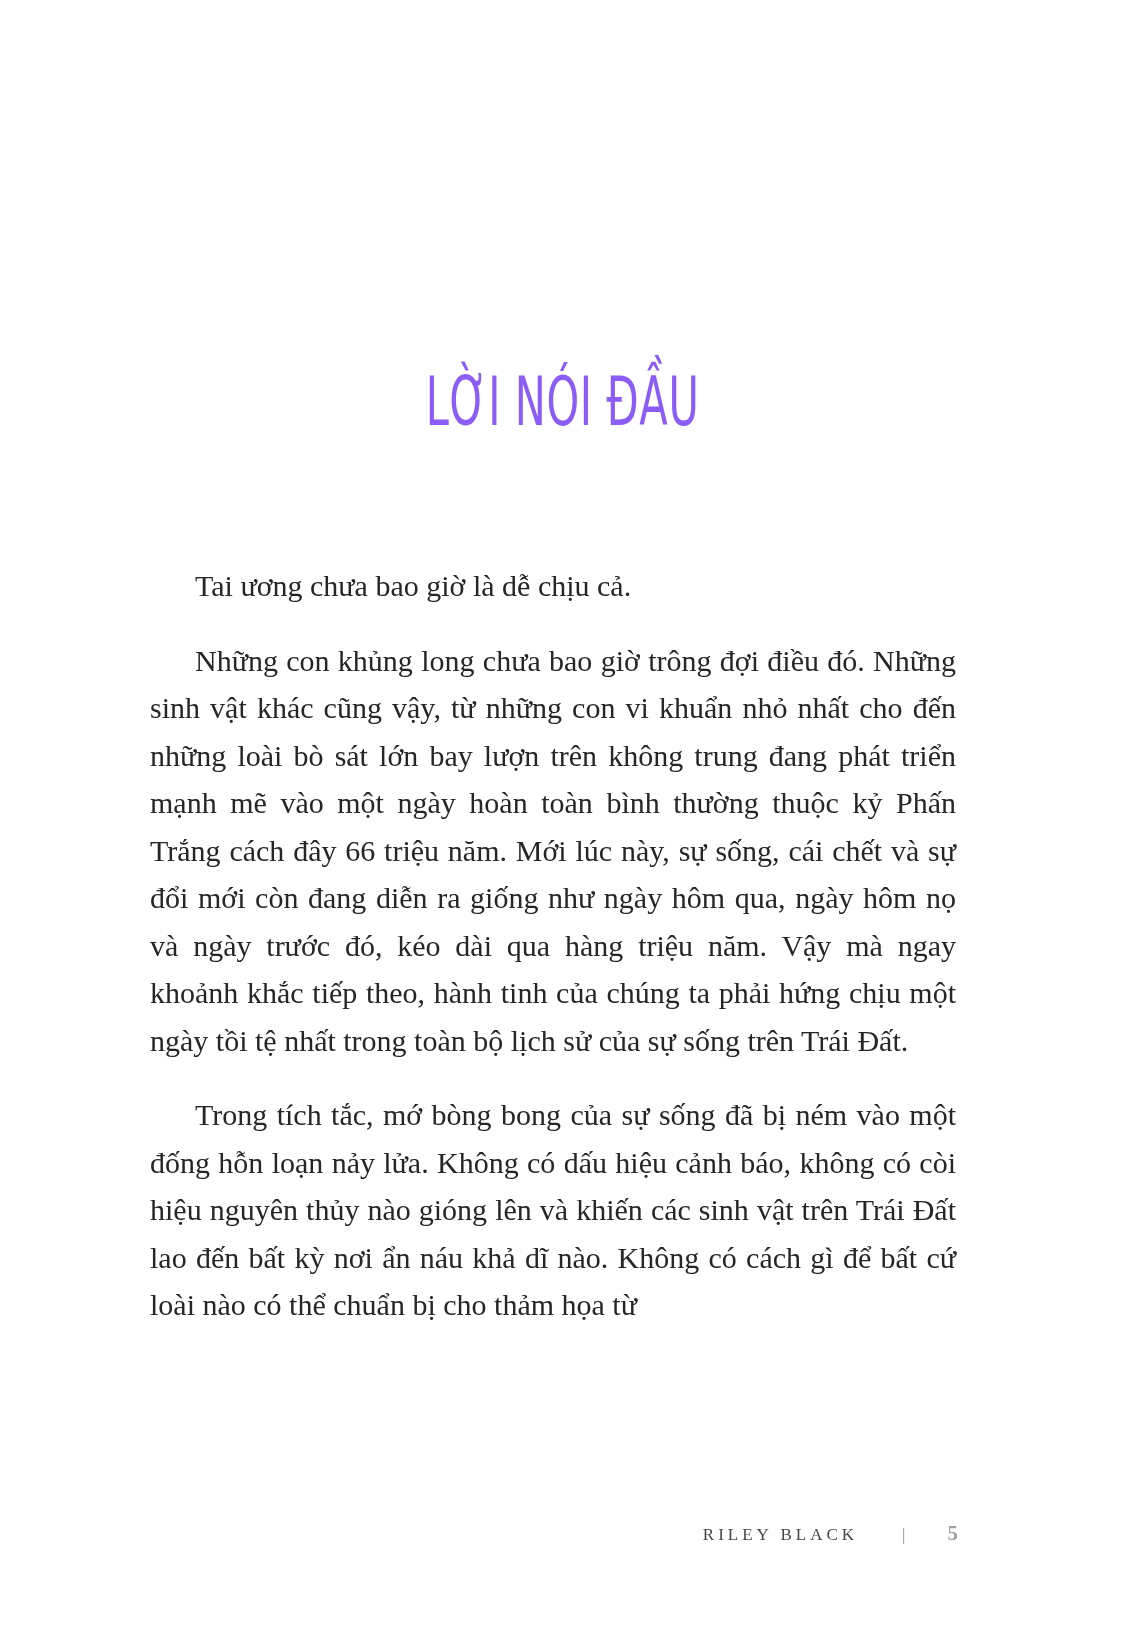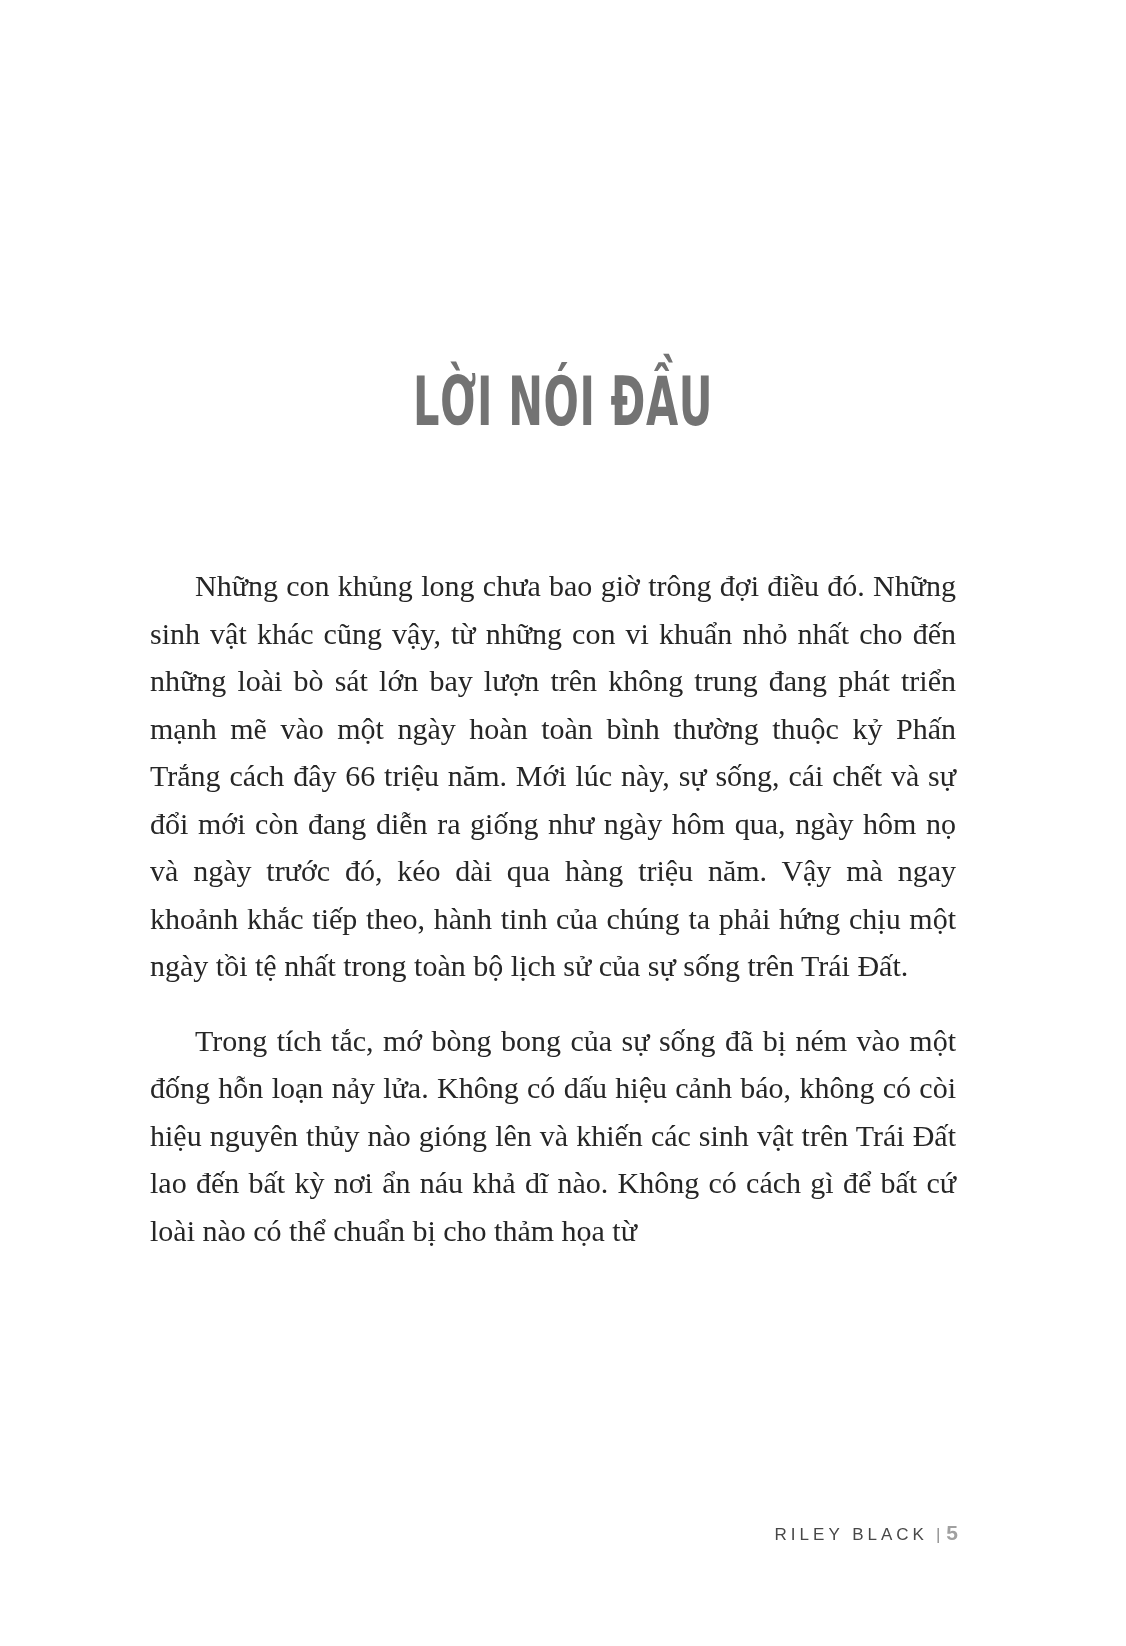--- a/index.html
+++ b/index.html
@@ -15,23 +15,23 @@
     overflow: hidden;
     font-family: "Liberation Serif", "DejaVu Serif", serif;
   }
   .chapter-title {
     position: absolute;
     top: 362px;
     left: 0;
     width: 1126px;
     margin: 0;
     text-align: center;
-    color: #737373;
+    color: #8b5cf6;
     font-family: "DejaVu Sans", "Liberation Sans", sans-serif;
-    font-weight: bold;
+    font-weight: normal;
     font-size: 67px;
     line-height: 1.2;
     letter-spacing: 1px;
     white-space: nowrap;
   }
   .chapter-title .squeeze {
     display: inline-block;
     transform: scaleX(0.62);
     transform-origin: 50% 50%;
   }
@@ -52,21 +52,22 @@
   }
   .body-text p + p {
     margin-top: 27px;
   }
   .page-footer {
     position: absolute;
     top: 1521px;
     right: 168px;
     display: flex;
     align-items: baseline;
-    font-family: Liberation Sans, sans-serif;
+    font-family: Liberation Serif, serif;
+    gap: 36px;
   }
   .footer-author {
     color: #474747;
     font-size: 17px;
     letter-spacing: 4px;
   }
   .footer-sep {
     color: #8f8f8f;
     font-size: 17px;
     font-weight: 300;
@@ -79,20 +80,21 @@
   }
 </style>
 </head>
 <body>
 
 <div class="page">
 
   <h1 class="chapter-title"><span class="squeeze">LỜI NÓI ĐẦU</span></h1>
 
   <div class="body-text">
+    <p>Tai ương chưa bao giờ là dễ chịu cả.</p>
     <p>Những con khủng long chưa bao giờ trông đợi điều đó. Những sinh vật khác cũng vậy, từ những con vi khuẩn nhỏ nhất cho đến những loài bò sát lớn bay lượn trên không trung đang phát triển mạnh mẽ vào một ngày hoàn toàn bình thường thuộc kỷ Phấn Trắng cách đây 66 triệu năm. Mới lúc này, sự sống, cái chết và sự đổi mới còn đang diễn ra giống như ngày hôm qua, ngày hôm nọ và ngày trước đó, kéo dài qua hàng triệu năm. Vậy mà ngay khoảnh khắc tiếp theo, hành tinh của chúng ta phải hứng chịu một ngày tồi tệ nhất trong toàn bộ lịch sử của sự sống trên Trái Đất.</p>
     <p>Trong tích tắc, mớ bòng bong của sự sống đã bị ném vào một đống hỗn loạn nảy lửa. Không có dấu hiệu cảnh báo, không có còi hiệu nguyên thủy nào gióng lên và khiến các sinh vật trên Trái Đất lao đến bất kỳ nơi ẩn náu khả dĩ nào. Không có cách gì để bất cứ loài nào có thể chuẩn bị cho thảm họa từ</p>
   </div>
 
   <div class="page-footer">
     <span class="footer-author">RILEY BLACK</span>
     <span class="footer-sep">|</span>
     <span class="footer-page">5</span>
   </div>
 

